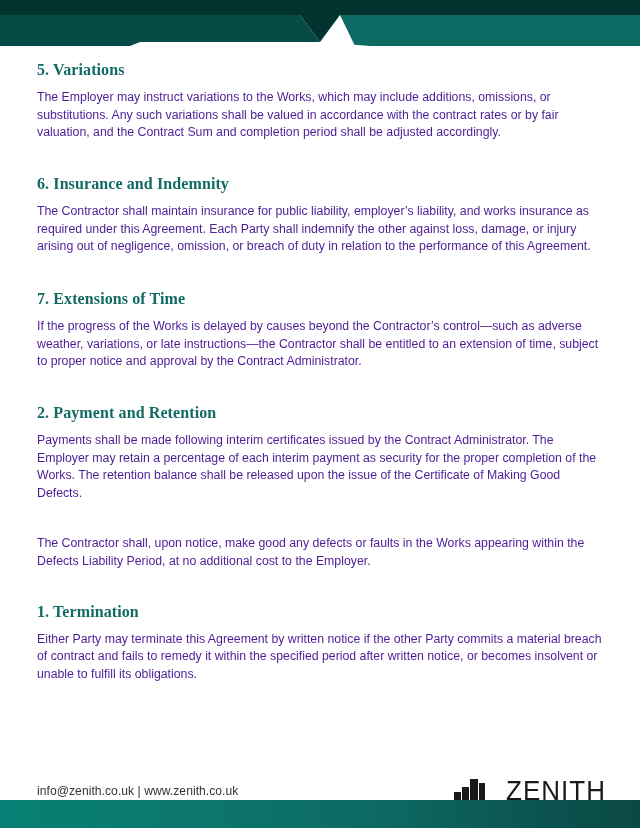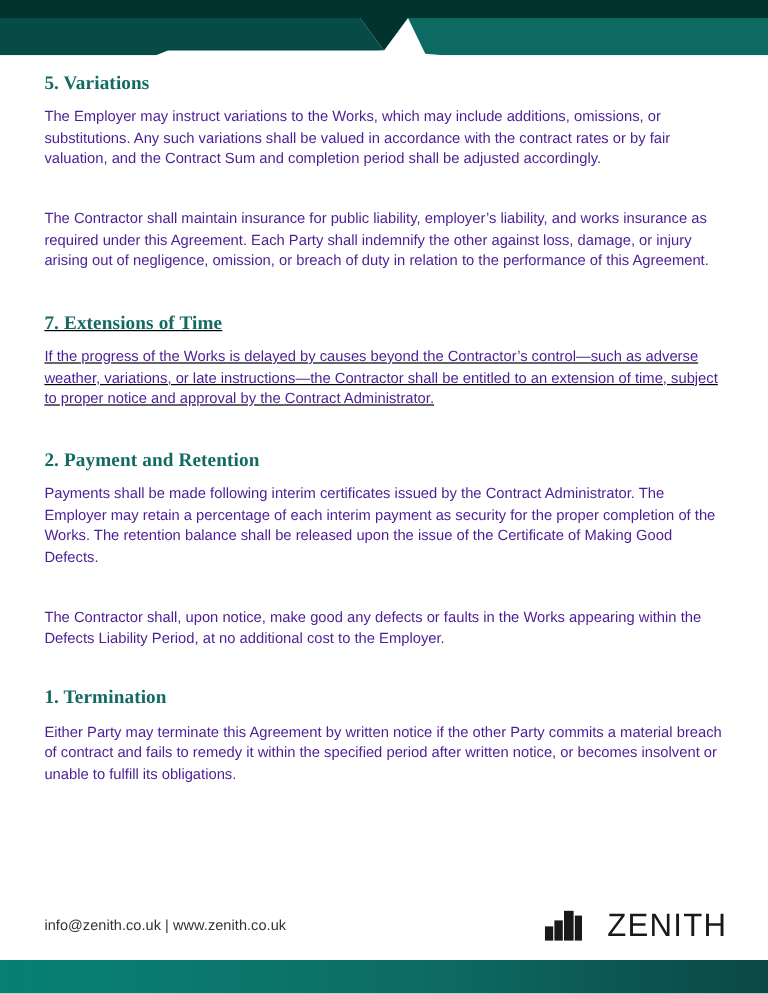--- a/index.html
+++ b/index.html
@@ -50,31 +50,31 @@
     font-family: "Liberation Sans", "DejaVu Sans", sans-serif;
     font-size: 12.3px;
     line-height: 17.6px;
     color: #4c1d95;
     margin-top: 10px;
     text-align: left;
   }
 
   .sec-5  { margin-top: 14px; }
   .sec-6  { margin-top: 32px; }
-  .sec-7  { margin-top: 33px; text-decoration: underline; }
+  .sec-7  { margin-top: 33px; }
   .sec-8  { margin-top: 32px; }
   .sec-9  { margin-top: 33px; }
   .sec-10 { margin-top: 31px; }
 
   
   .footer {
     position: absolute;
     left: 37px;
     right: 34px;
-    top: 756px;
+    top: 776px;
     height: 30px;
     display: flex;
     align-items: center;
     justify-content: space-between;
   }
 
   .footer-contact {
     font-family: "Liberation Sans", "DejaVu Sans", sans-serif;
     font-size: 12.1px;
     color: #2f3437;
@@ -133,20 +133,21 @@
 </div>
 
 <main class="doc-body">
 
   <section class="section sec-5">
     <h2 class="section-heading">5. Variations</h2>
     <p class="section-body">The Employer may instruct variations to the Works, which may include additions, omissions, or substitutions. Any such variations shall be valued in accordance with the contract rates or by fair valuation, and the Contract Sum and completion period shall be adjusted accordingly.</p>
   </section>
 
   <section class="section sec-6">
+    <h2 class="section-heading">6. Insurance and Indemnity</h2>
     <p class="section-body">The Contractor shall maintain insurance for public liability, employer’s liability, and works insurance as required under this Agreement. Each Party shall indemnify the other against loss, damage, or injury arising out of negligence, omission, or breach of duty in relation to the performance of this Agreement.</p>
   </section>
 
   <section class="section sec-7">
     <h2 class="section-heading">7. Extensions of Time</h2>
     <p class="section-body">If the progress of the Works is delayed by causes beyond the Contractor’s control—such as adverse weather, variations, or late instructions—the Contractor shall be entitled to an extension of time, subject to proper notice and approval by the Contract Administrator.</p>
   </section>
 
   <section class="section sec-8">
     <h2 class="section-heading">2. Payment and Retention</h2>

